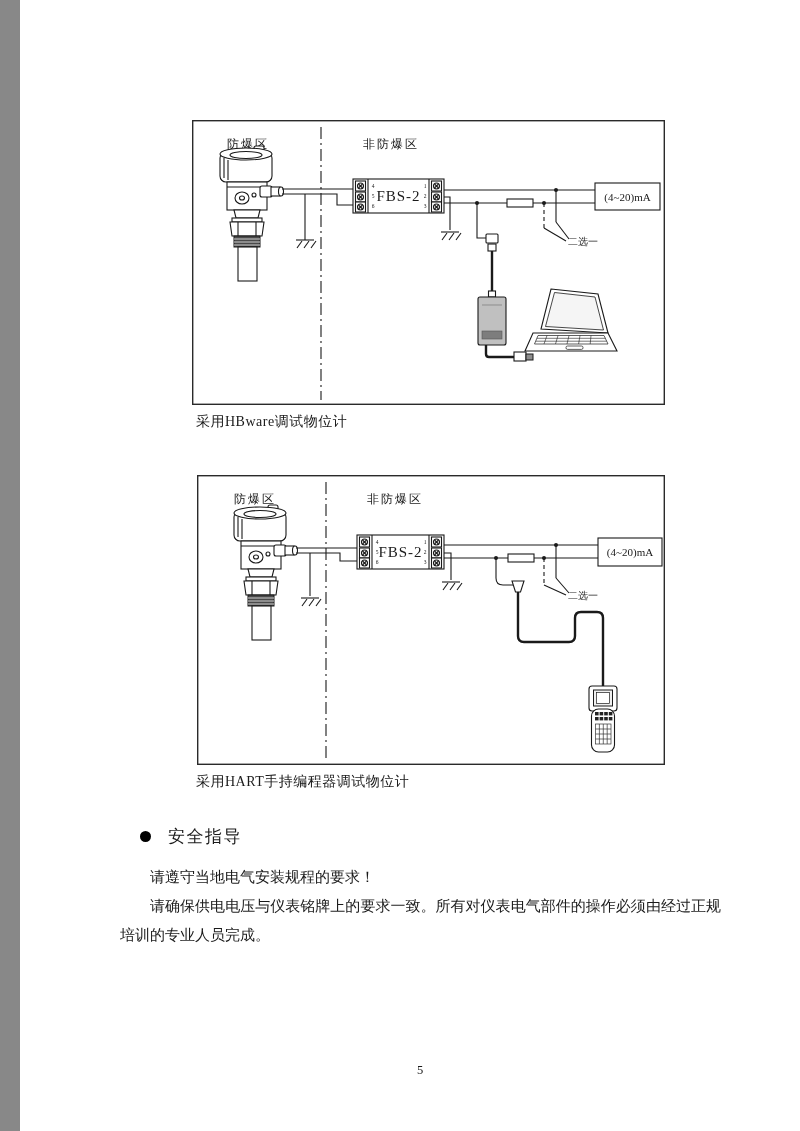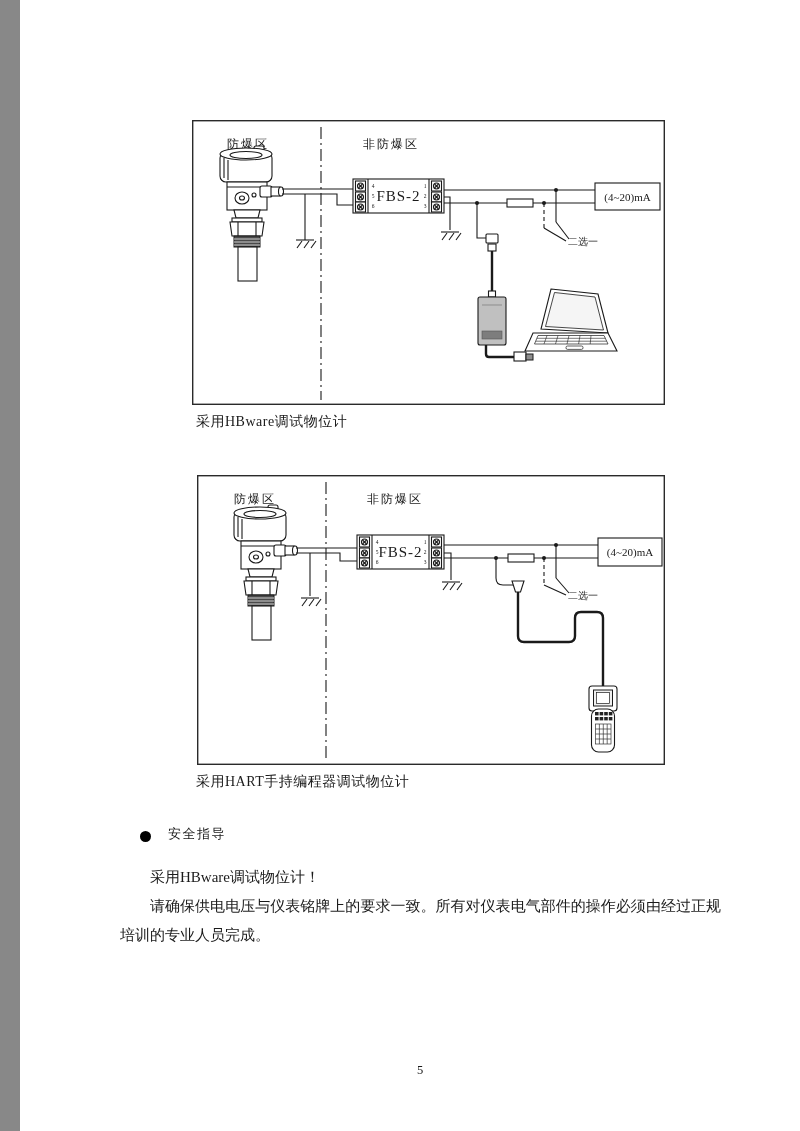--- a/index.html
+++ b/index.html
@@ -7,21 +7,21 @@
         font-family:"Liberation Serif","DejaVu Serif",serif;color:#1a1a1a;margin-left:20px;}
   svg{position:absolute;overflow:visible;}
   svg text{font-family:"Liberation Serif","DejaVu Serif",serif;fill:#1a1a1a;}
   .zone-label{font-size:12px;letter-spacing:2px;}
   .fbs-label{font-size:15px;letter-spacing:1px;}
   .out-label{font-size:11px;}
   .choice-label{font-size:10px;}
   .term-digit{font-size:5.5px;}
   .caption{position:absolute;font-size:14px;letter-spacing:.5px;}
   #safety-bullet{position:absolute;left:120px;top:831px;width:11px;height:11px;border-radius:50%;background:#000;}
-  #safety-heading{position:absolute;left:148px;top:825px;font-size:13px;letter-spacing:1.5px;}
+  #safety-heading{position:absolute;left:148px;top:825px;font-size:17px;letter-spacing:1.5px;}
   #safety-text{position:absolute;left:100px;top:863px;width:601px;font-size:15px;line-height:29px;text-align:justify;}
   #safety-text p{margin:0;text-indent:2em;}
   #page-number{position:absolute;left:0;top:1063px;width:100%;text-align:center;font-size:12.5px;}
   .ln{stroke:#1a1a1a;stroke-width:1.1;fill:none;}
   .thick{stroke:#1a1a1a;stroke-width:2.4;fill:none;stroke-linejoin:round;}
   .box{fill:#ffffff;stroke:#1a1a1a;stroke-width:1.1;}
   .frame{fill:#ffffff;stroke:#2a2a2a;stroke-width:1.4;}
 </style>
 </head>
 <body>
@@ -240,18 +240,18 @@
       </g>
     </g>
   </svg>
 
   <div class="caption" style="left:176px;top:773px;">采用HART手持编程器调试物位计</div>
 
   <div id="safety-bullet"></div>
   <div id="safety-heading">安全指导</div>
 
   <div id="safety-text">
-    <p>采用HBware调试物位计！</p>
+    <p>请遵守当地电气安装规程的要求！</p>
     <p>请确保供电电压与仪表铭牌上的要求一致。所有对仪表电气部件的操作必须由经过正规培训的专业人员完成。</p>
   </div>
 
   <div id="page-number">5</div>
 </div>
 
 </body></html>

